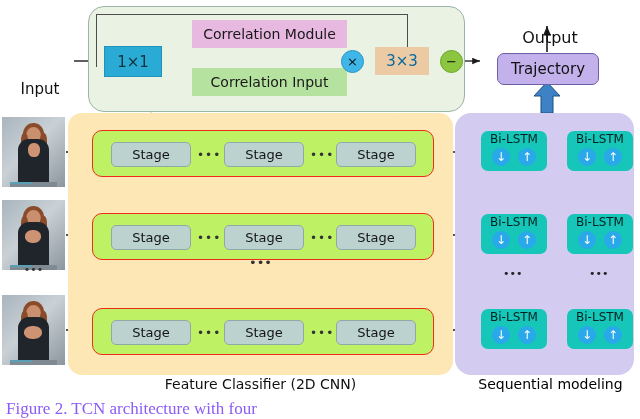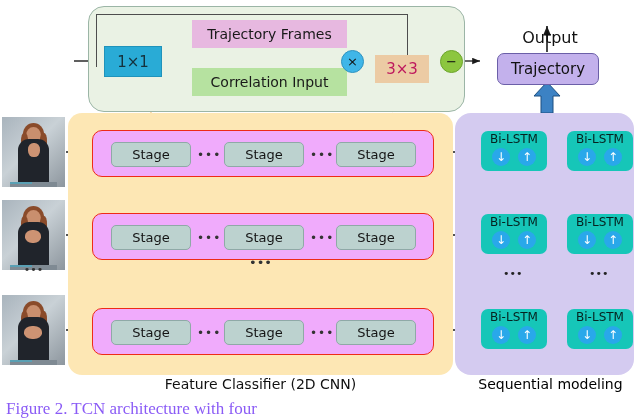--- a/index.html
+++ b/index.html
@@ -24,40 +24,40 @@
       border-right:1.5px solid #4d4d4d;}
 
   #conv1x1{left:104px;top:46px;width:56px;height:29px;background:#29ABD6;
       border:1px solid #1f93bb;color:#14323d;font-size:15px;
       display:flex;align-items:center;justify-content:center;}
   #trajectory-module{left:192px;top:20px;width:155px;height:28px;background:#e7b8e0;
       display:flex;align-items:center;justify-content:center;font-size:14px;color:#191919;}
   #correlation-module{left:192px;top:68px;width:155px;height:28px;background:#b6e2a0;
       display:flex;align-items:center;justify-content:center;font-size:14px;color:#191919;}
   #conv3x3{left:375px;top:47px;width:54px;height:28px;background:#eccba4;
-      display:flex;align-items:center;justify-content:center;font-size:15px;color:#be185d;margin-top:8px;}
+      display:flex;align-items:center;justify-content:center;font-size:15px;color:#0369a1;}
 
   .node{border-radius:50%;display:flex;align-items:center;justify-content:center;
         font-size:13px;color:#111;}
   #mul-node{left:341px;top:50px;width:21px;height:21px;background:#3fb6e8;border:1px solid #2f93c0;}
   #add-node{left:440px;top:50px;width:21px;height:21px;background:#8cc63f;border:1px solid #6ca52c;}
 
   
   #classifier-box{left:497px;top:53px;width:100px;height:30px;background:#c3b1ec;
       border:1.2px solid #6b5fa8;border-radius:7px;
       display:flex;align-items:center;justify-content:center;font-size:15px;color:#111;}
 
   
   #feature-extractor-panel{left:68px;top:113px;width:385px;height:262px;
       background:#fde7b4;border-radius:14px;}
   #feature-extractor-label{left:68px;top:352px;width:385px;text-align:center;
       font-size:14px;color:#111;}
 
   .stage-row{position:absolute;left:24px;width:340px;height:45px;
-      background:#f0abfc;border:1.4px solid #ee2b18;border-radius:10px;}
+      background:#bef264;border:1.4px solid #ee2b18;border-radius:10px;}
   .stage-box{position:absolute;top:11px;width:78px;height:23px;background:#bcd2cf;
       border:1px solid #8fa9a7;border-radius:5px;
       display:flex;align-items:center;justify-content:center;font-size:13px;color:#141414;}
   .dots-inline{position:absolute;top:17px;font-size:12px;color:#333;letter-spacing:1px;}
 
   #rows-ellipsis{left:68px;top:255px;width:385px;text-align:center;font-size:13px;color:#333;}
 
   
   #sequential-panel{left:455px;top:113px;width:179px;height:262px;
       background:#d4cbf0;border-radius:16px;}
@@ -199,20 +199,21 @@
     <line x1="618" y1="280" x2="618" y2="256" stroke="#1a1a1a" stroke-width="1.5" marker-end="url(#ar)"></line>
   </g>
 
   <g>
     <line x1="514" y1="131" x2="514" y2="118" stroke="#1a1a1a" stroke-width="1.3" marker-end="url(#ar)"></line>
     <line x1="600" y1="131" x2="600" y2="118" stroke="#1a1a1a" stroke-width="1.3" marker-end="url(#ar)"></line>
   </g>
 </svg>
 
 <div class="abs lbl" id="input-frames-label">
+  <div>Input</div>
 </div>
 
 <div class="frame" style="top:117px">
   <div class="hair"></div>
   <div class="head"></div>
   <div class="hair2"></div>
   <div class="hair3"></div>
   <div class="body"></div>
   <div class="hand" style="left:26px;top:26px;width:12px;height:14px"></div>
   <div class="base"></div>
@@ -241,21 +242,21 @@
   <div class="hand" style="left:22px;top:31px;width:18px;height:13px"></div>
   <div class="base"></div>
   <div class="baseline"></div>
 </div>
 
 <div class="abs" id="trm-module"></div>
 <div class="abs" id="trm-skip"></div>
 
 <div class="abs" id="conv1x1">1×1</div>
 
-<div class="abs" id="trajectory-module">Trajectory Frames</div>
+<div class="abs" id="trajectory-module">Correlation Module</div>
 
 <div class="abs" id="correlation-module">Correlation Input</div>
 
 <div class="abs node" id="mul-node">×</div>
 
 <div class="abs" id="conv3x3">3×3</div>
 
 <div class="abs node" id="add-node">−</div>
 
 <div class="abs lbl" id="output-label">Output</div>

